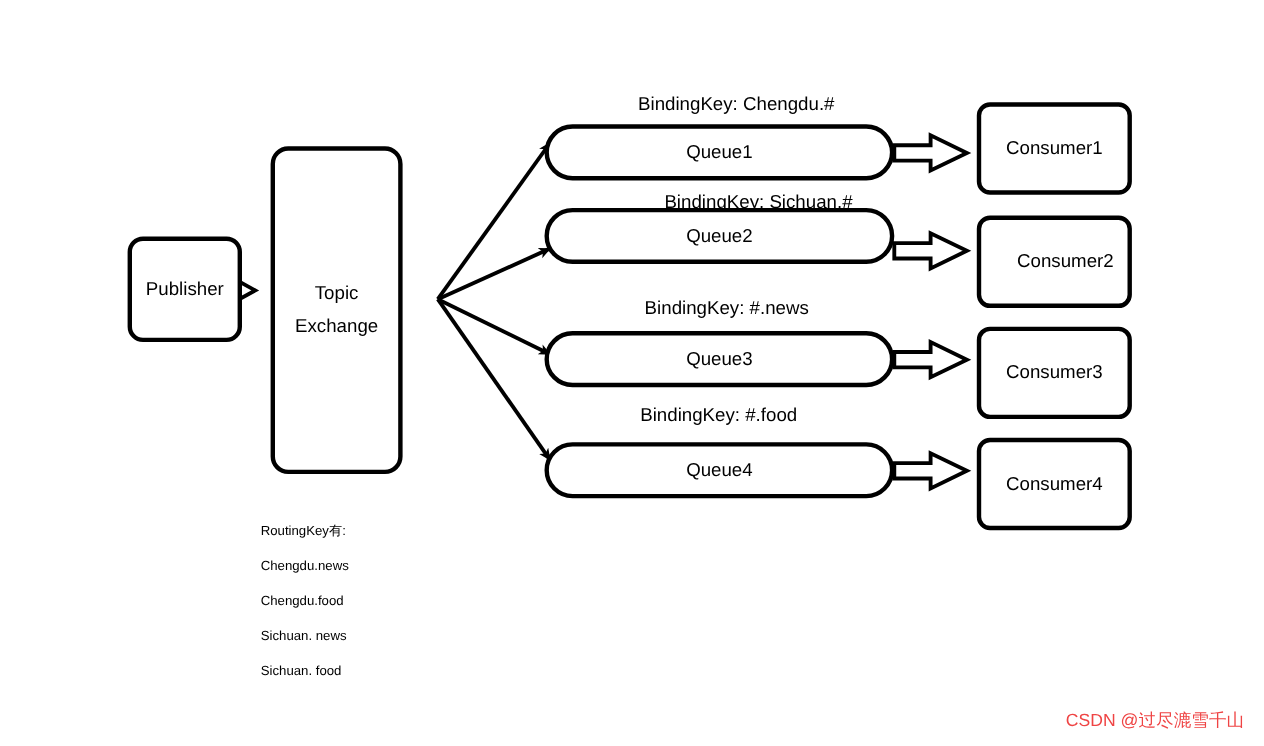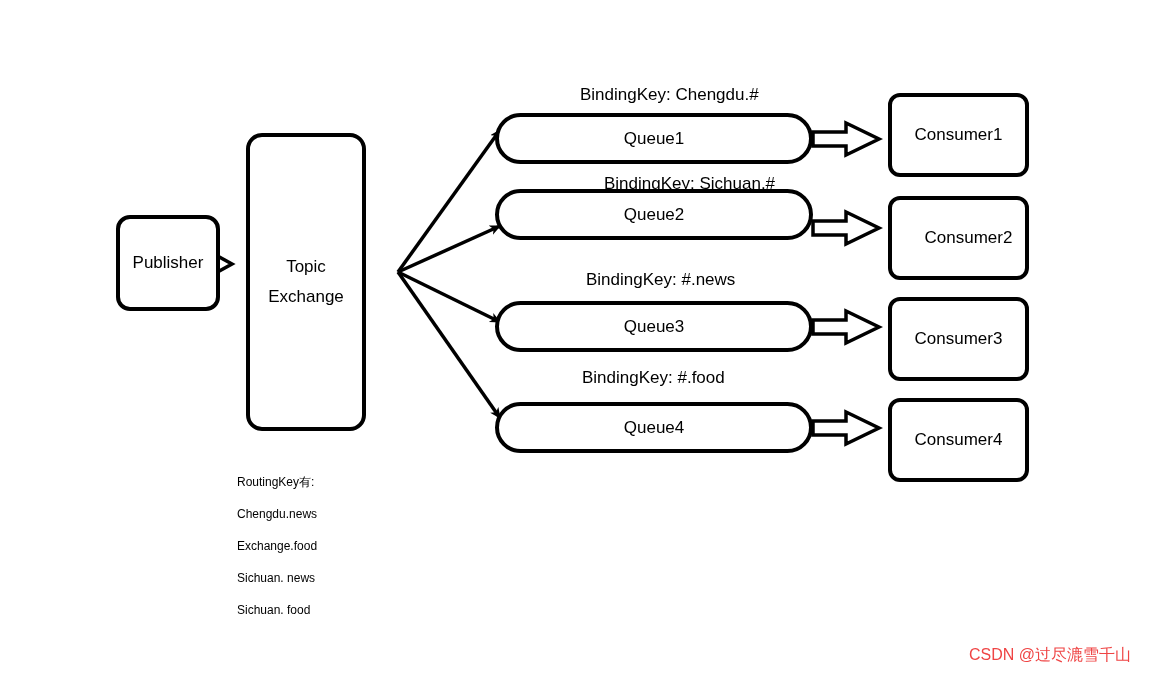--- a/index.html
+++ b/index.html
@@ -193,20 +193,20 @@
   <div class="node box-consumer c3">
     <span class="node-label">Consumer3</span>
   </div>
   <div class="node box-consumer c4">
     <span class="node-label">Consumer4</span>
   </div>
 
   <div class="routing-block">
     <div class="routing-line">RoutingKey有:</div>
     <div class="routing-line">Chengdu.news</div>
-    <div class="routing-line">Exchange.food</div>
+    <div class="routing-line">Chengdu.food</div>
     <div class="routing-line">Sichuan. news</div>
     <div class="routing-line">Sichuan. food</div>
   </div>
 
   <div class="watermark">CSDN @过尽漉雪千山</div>
 
 </div>
 
 </body></html>

